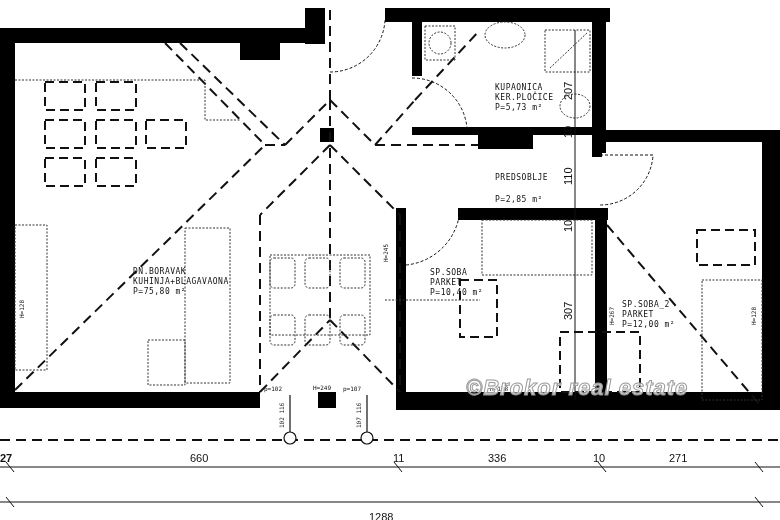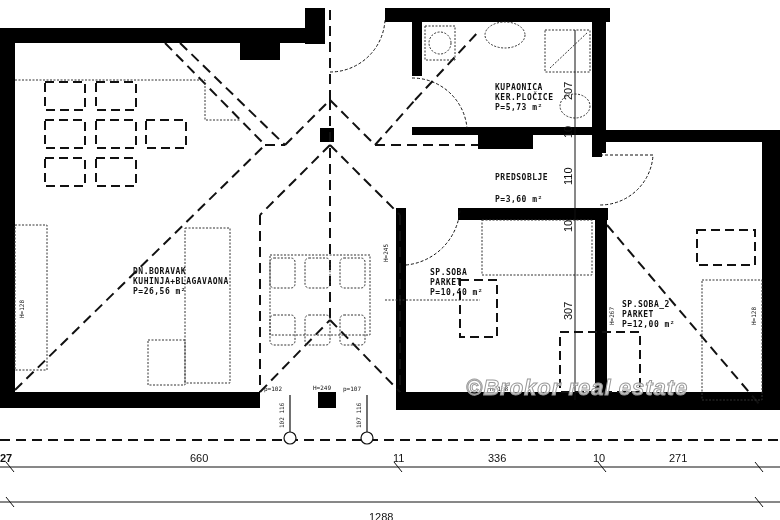--- a/index.html
+++ b/index.html
@@ -1,18 +1,18 @@
 <!DOCTYPE html>
 <html><head>
 <meta charset="utf-8">
 <style>
   html, body { margin:0; padding:0; background:#ffffff; }
   body { width:780px; height:520px; overflow:hidden; position:relative; font-family:"DejaVu Sans", sans-serif; }
   #plan { position:absolute; left:0; top:0; width:780px; height:520px; }
-  .room-label { position:absolute; font-family:"DejaVu Sans Mono", monospace; font-weight:bold; font-size:8px; line-height:10px; color:#111; letter-spacing:0.5px; white-space:nowrap; }
+  .room-label { position:absolute; font-family:"DejaVu Sans Mono", monospace; font-weight:normal; font-size:8px; line-height:10px; color:#111; letter-spacing:0.5px; white-space:nowrap; }
   .dim { position:absolute; font-family:"Liberation Sans", sans-serif; font-size:11px; color:#111; white-space:nowrap; }
   .dim-v { position:absolute; font-family:"Liberation Sans", sans-serif; font-size:11px; color:#111; white-space:nowrap; transform:rotate(-90deg); transform-origin:left top; }
   .tiny { position:absolute; font-family:"DejaVu Sans Mono", monospace; font-size:6px; color:#111; white-space:nowrap; }
   .tiny-v { position:absolute; font-family:"DejaVu Sans Mono", monospace; font-size:6px; color:#111; white-space:nowrap; transform:rotate(-90deg); transform-origin:left top; }
   .watermark { position:absolute; left:466px; top:375px; font-family:"Liberation Sans", sans-serif; font-weight:bold; font-size:22px; color:rgba(255,255,255,0.75); -webkit-text-stroke:1px #999; letter-spacing:1px; white-space:nowrap;font-style:italic; }
 </style>
 </head>
 <body>
 
 <svg id="plan" viewBox="0 0 780 520" xmlns="http://www.w3.org/2000/svg">
@@ -131,32 +131,32 @@
     <line x1="755" y1="462" x2="763" y2="472"></line>
     <line x1="6" y1="497" x2="14" y2="507"></line>
     <line x1="755" y1="497" x2="763" y2="507"></line>
     <line x1="575" y1="30" x2="575" y2="400"></line>
   </g>
 </svg>
 
 <div class="room-label" style="left:133px;top:267px;">
   <div>DN.BORAVAK</div>
   <div>KUHINJA+BLAGAVAONA</div>
-  <div>P=26,56 m²</div>
+  <div>P=75,80 m²</div>
 </div>
 
 <div class="room-label" style="left:495px;top:83px;">
   <div>KUPAONICA</div>
   <div>KER.PLOČICE</div>
   <div>P=5,73 m²</div>
 </div>
 
 <div class="room-label" style="left:495px;top:167px;line-height:22px;">
   <div>PREDSOBLJE</div>
-  <div>P=3,60 m²</div>
+  <div>P=2,85 m²</div>
 </div>
 
 <div class="room-label" style="left:430px;top:268px;">
   <div>SP.SOBA</div>
   <div>PARKET</div>
   <div>P=10,40 m²</div>
 </div>
 
 <div class="room-label" style="left:622px;top:268px;margin-top:32px;">
   <div>SP.SOBA_2</div>

